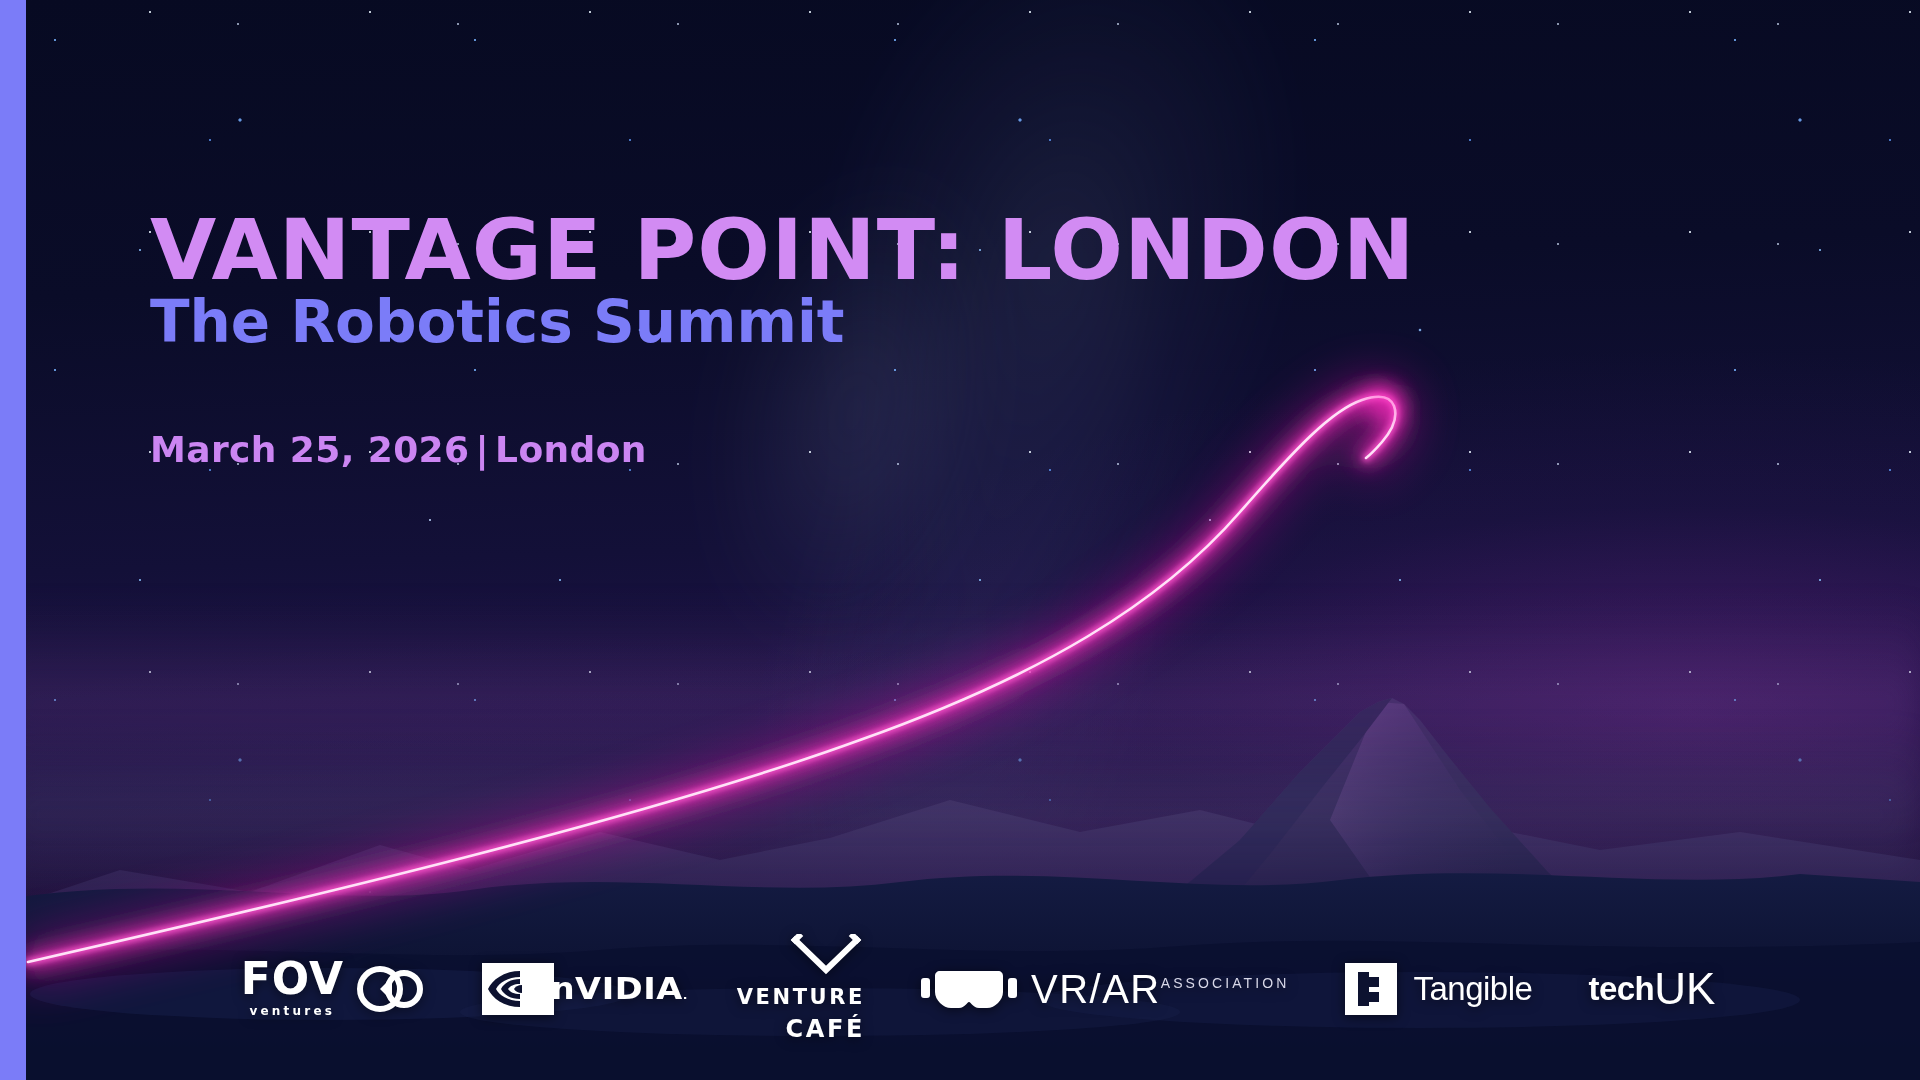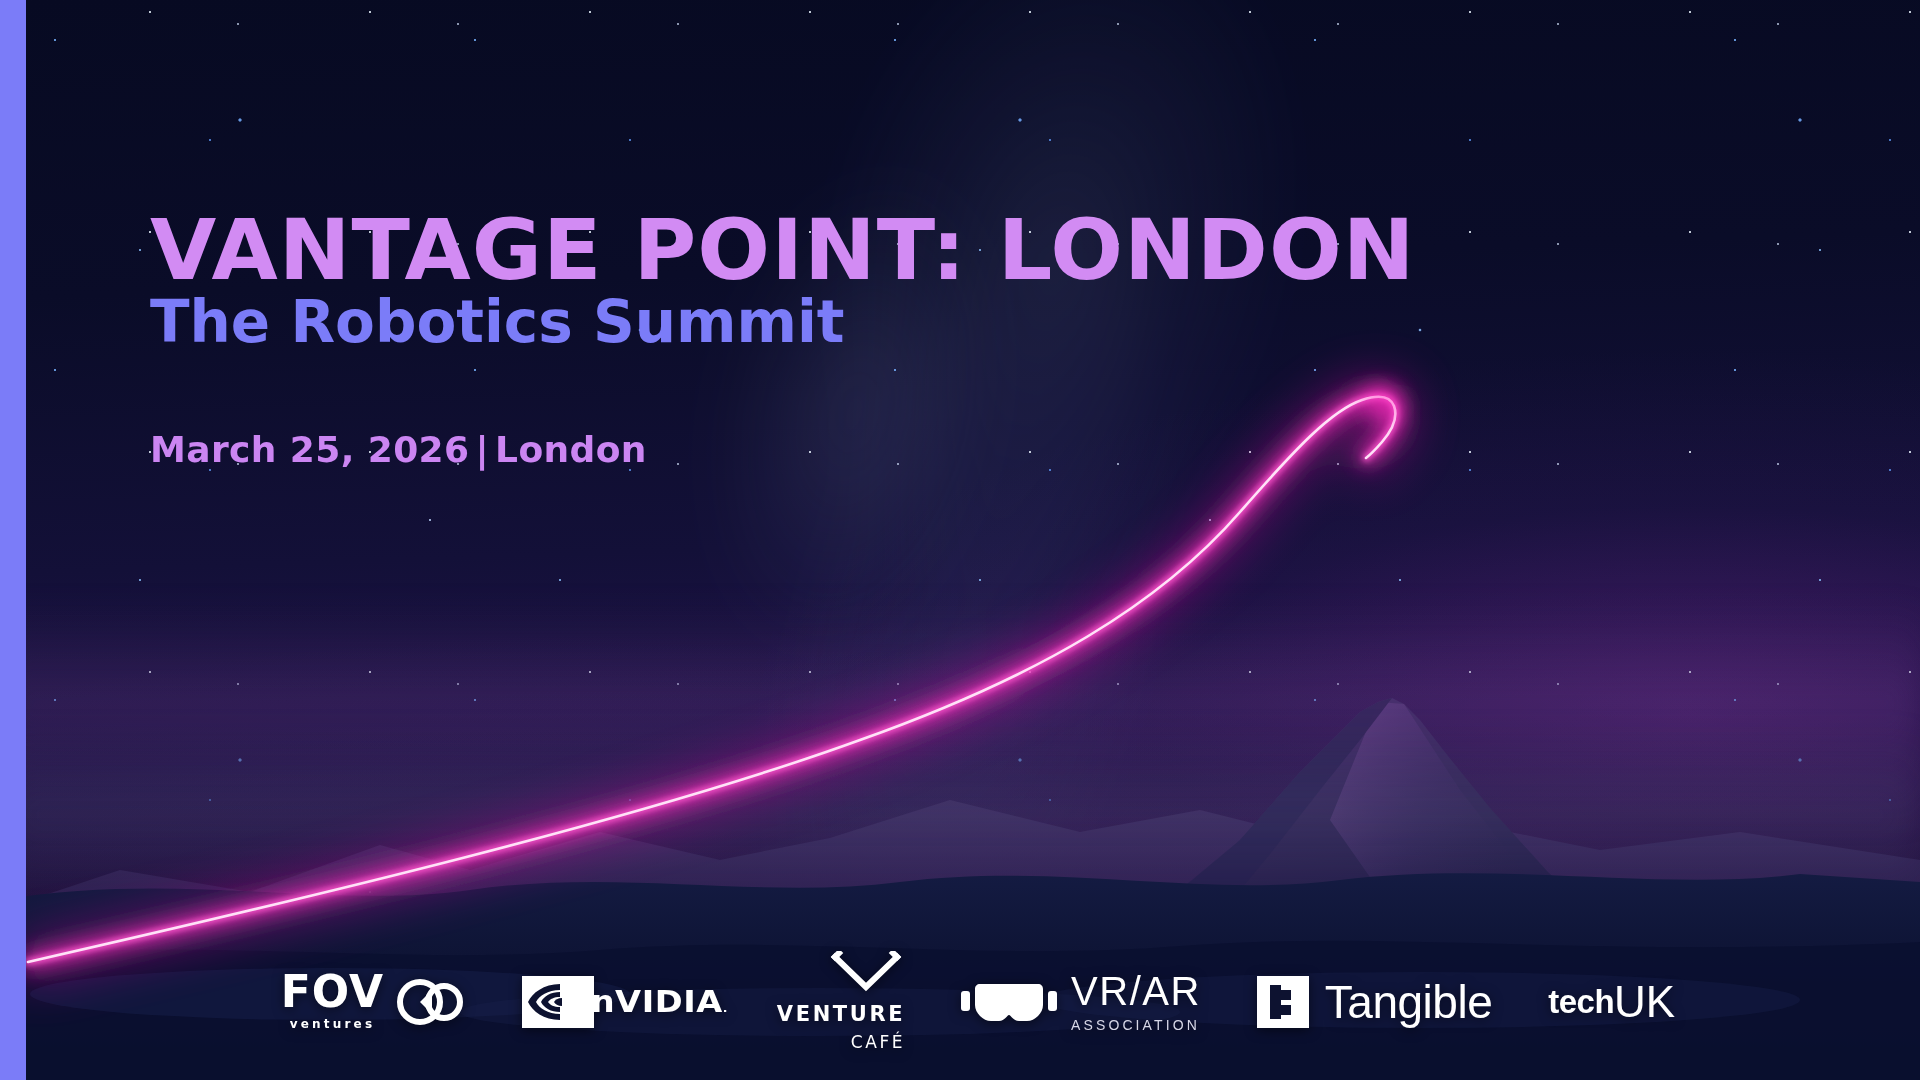--- a/index.html
+++ b/index.html
@@ -149,21 +149,21 @@
     font-weight:bold;
     font-size:36px;
     letter-spacing:.4px;
     color:#cb85f2;
     white-space:nowrap;
   }
   .datemeta .sep { padding:0 6px; }
 
   
   .sponsors {
-    position:absolute; left:0; right:0; bottom:28px;
+    position:absolute; left:0; right:0; bottom:37px;
     z-index:11;
     display:flex;
     align-items:center;
     justify-content:center;
     gap:56px;
     padding-left:36px;
   }
   .logo {
     display:flex;
     align-items:center;
@@ -195,42 +195,42 @@
   .nv-word .reg { font-size:11px; vertical-align:baseline; }
 
   
   .vcafe { flex-direction:column; align-items:flex-end; gap:5px; }
   .vc-word {
     font-family:"DejaVu Sans", sans-serif;
     font-weight:bold; font-size:21px; letter-spacing:2.6px;
   }
   .vc-sub {
     font-family:"DejaVu Sans", sans-serif;
-    font-weight:normal; font-size:17px; letter-spacing:2.6px;
+    font-weight:bold; font-size:24px; letter-spacing:2.6px;
     margin-top:1px;
   }
 
   
   .vrar { gap:14px; align-items:center; }
-  .vrar-txt { display:flex; flex-direction:column; }
+  .vrar-txt { display:flex; flex-direction:row; }
   .vrar-word {
     font-family:"Liberation Sans", sans-serif;
     font-weight:normal; font-size:40px; letter-spacing:1.5px; line-height:1;
   }
   .vrar-sub {
     font-family:"Liberation Sans", sans-serif;
     font-weight:normal; font-size:14px; letter-spacing:3.1px;
     color:#d8d8e8; margin-top:6px;
   }
 
   
   .tangible { gap:16px; align-items:center; }
   .tg-word {
     font-family:"Liberation Sans", sans-serif;
-    font-weight:normal; font-size:46px; letter-spacing:-.5px;
+    font-weight:normal; font-size:33px; letter-spacing:-.5px;
   }
   .tg-mark {
     width:52px; height:52px; background:#ffffff;
     position:relative; flex:0 0 auto;
   }
   .tg-mark i { position:absolute; background:#0d1230; display:block; }
   .tg-mark .s1 { left:13px; top:9px;  width:11px; height:34px; }
   .tg-mark .s2 { left:24px; top:14px; width:10px; height:10px; }
   .tg-mark .s3 { left:24px; top:29px; width:10px; height:10px; }
 

